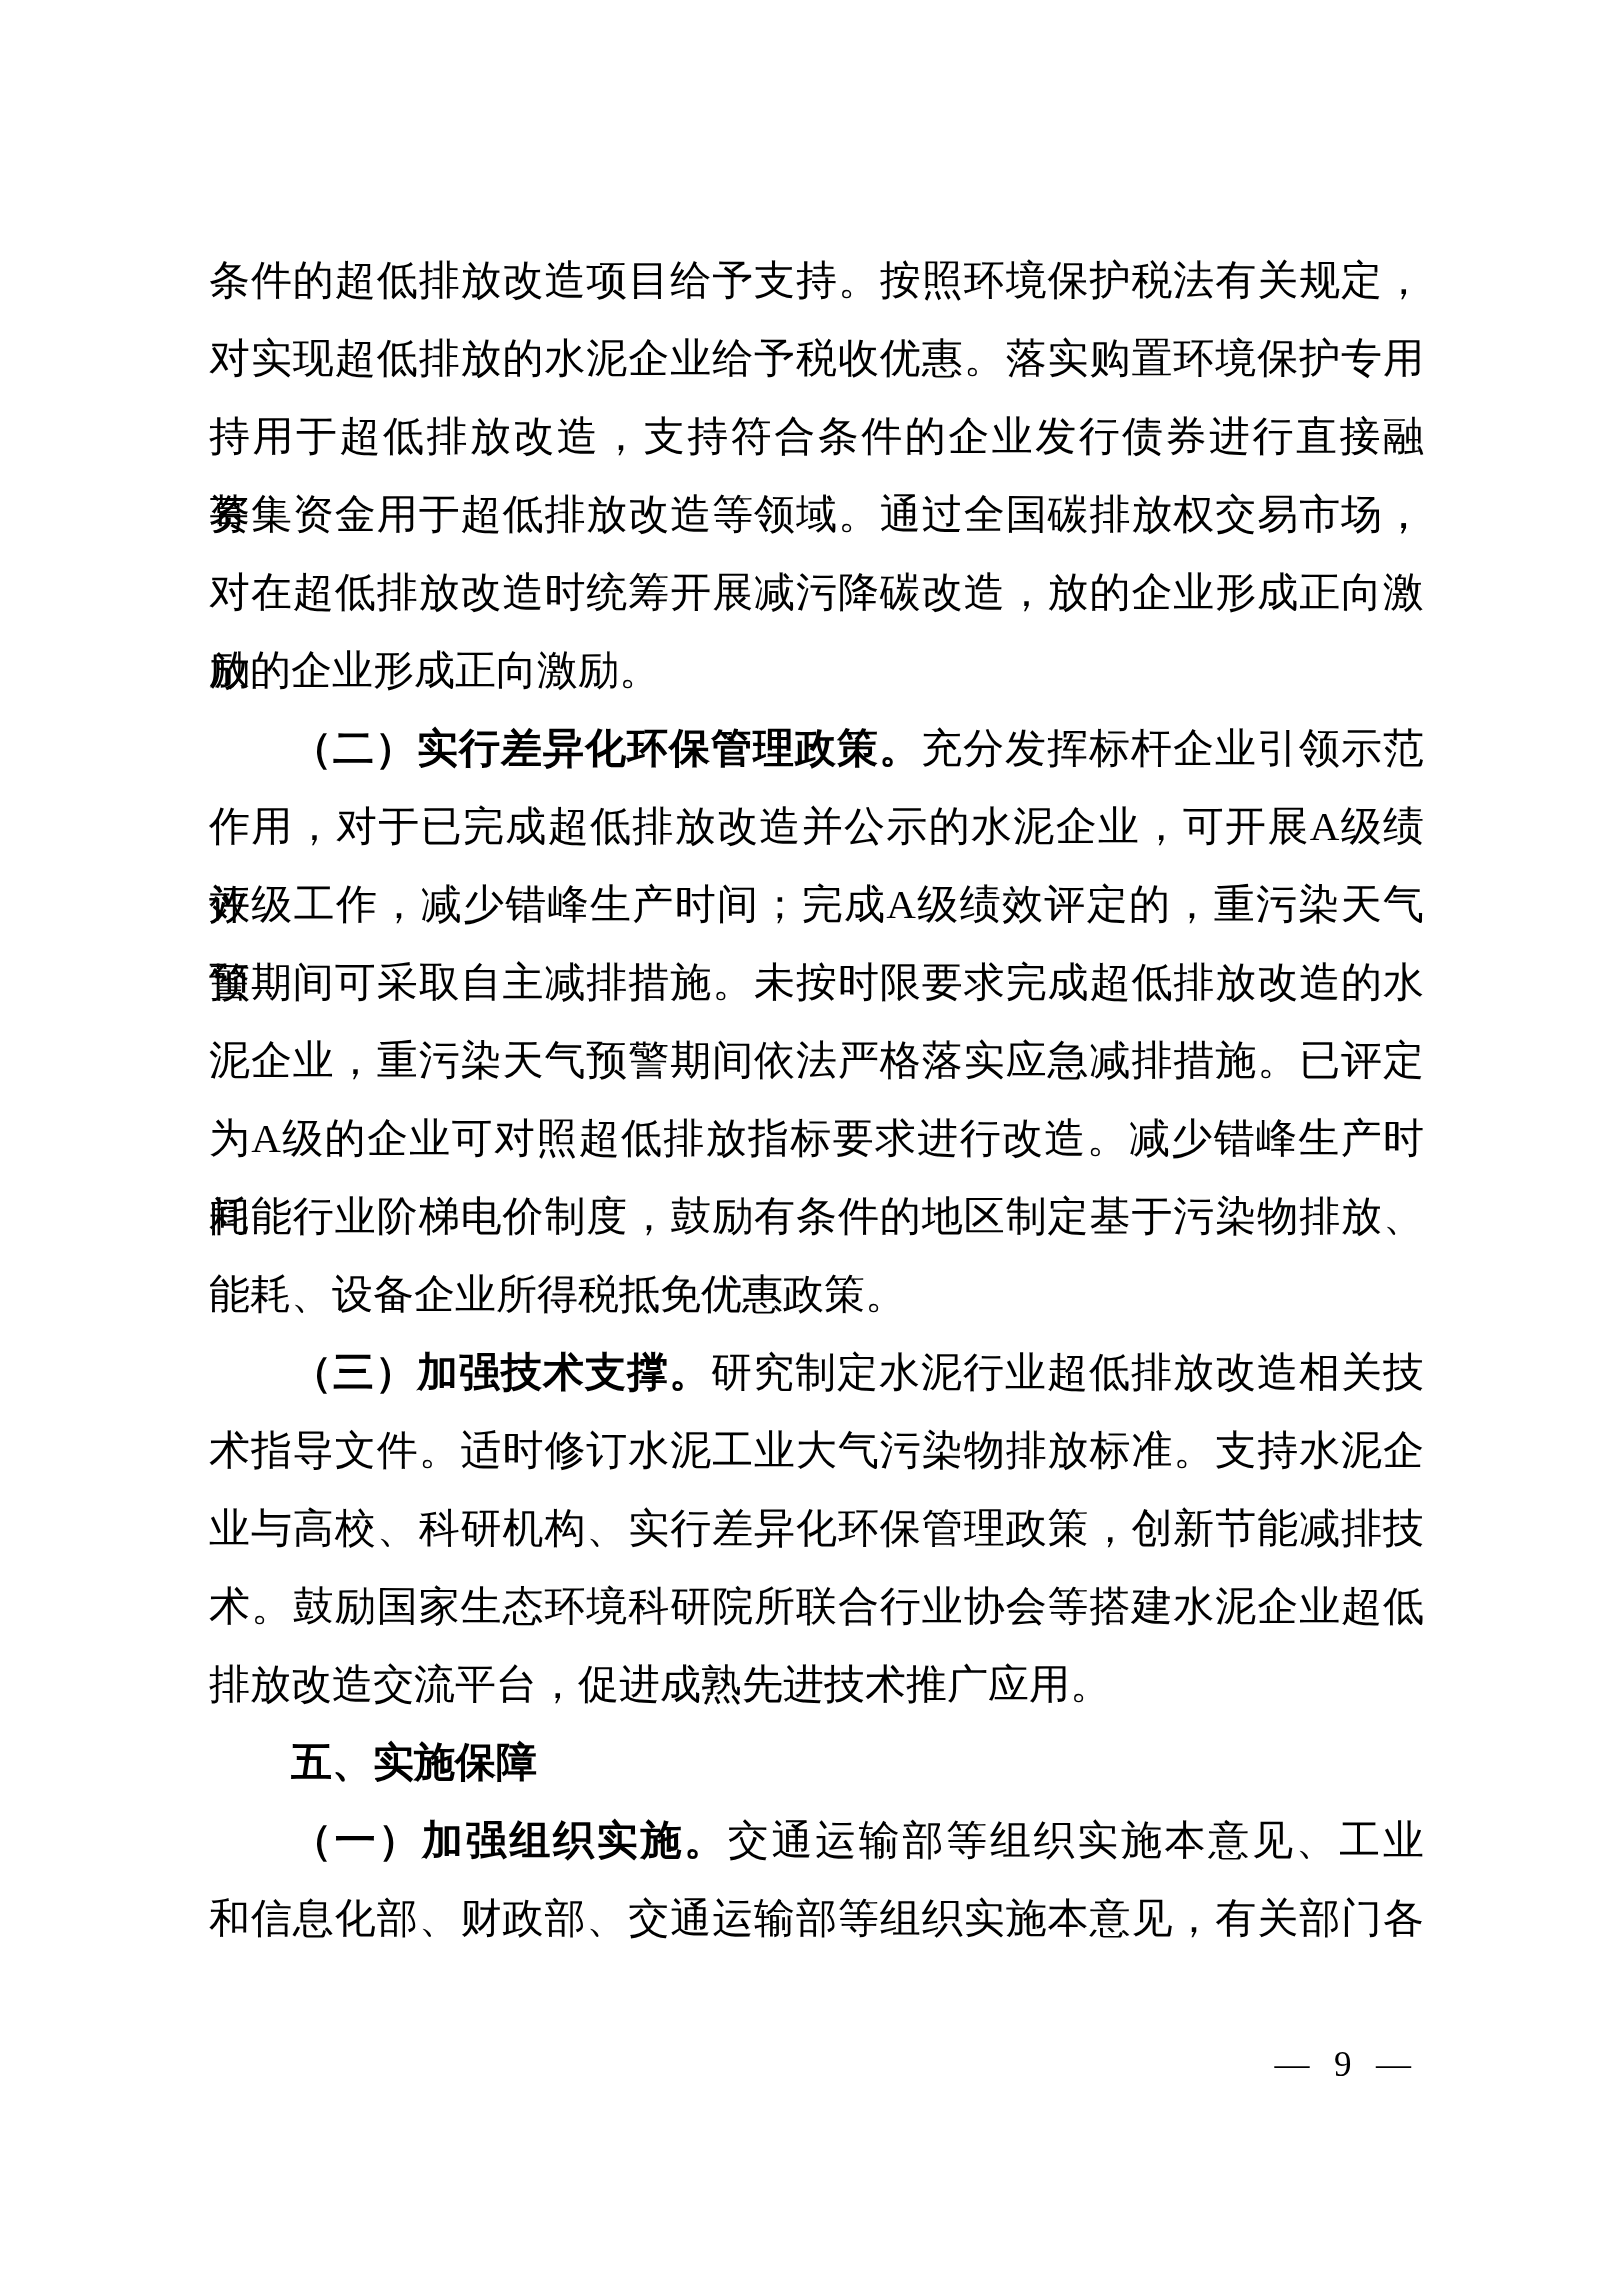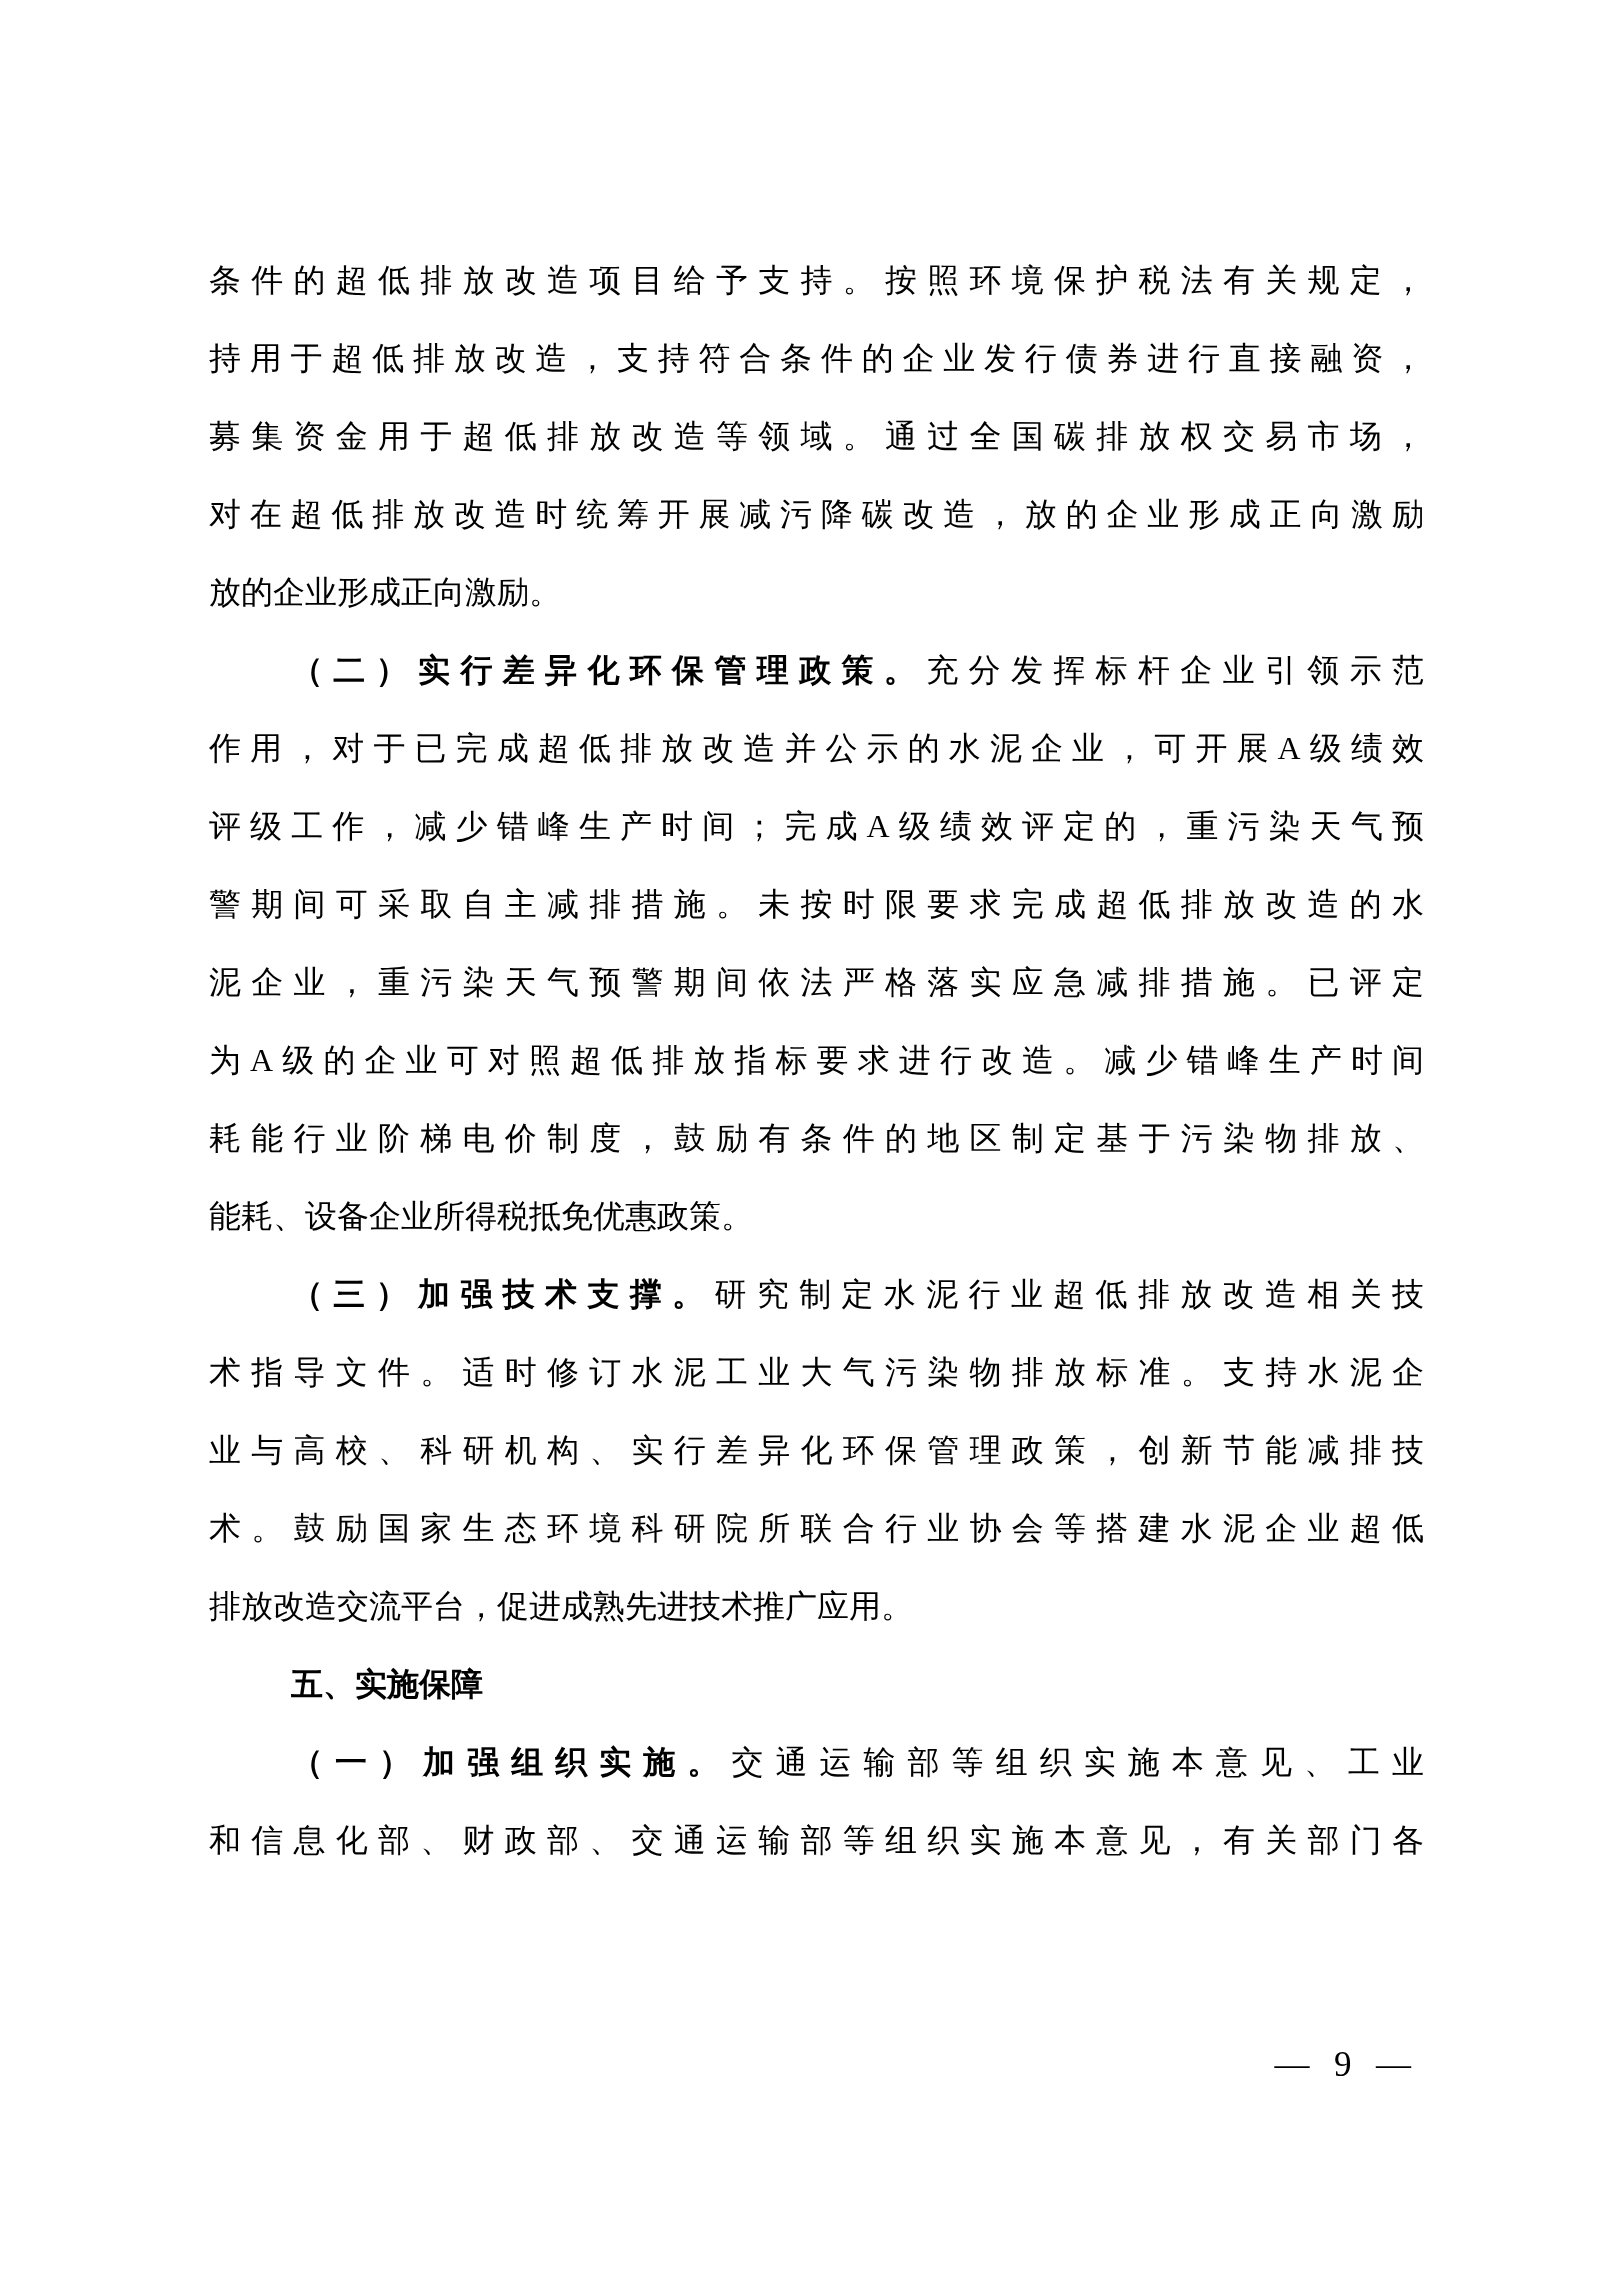--- a/index.html
+++ b/index.html
@@ -18,21 +18,21 @@
   }
   .content {
     position: absolute;
     left: 209px;
     top: 241px;
     width: 1215px;
   }
   .line {
     height: 78px;
     line-height: 78px;
-    font-size: 32px;
+    font-size: 41px;
     text-align: left;
     white-space: normal;
   }
   .full {
     text-align: justify;
     text-align-last: justify;
   }
   .indent {
     text-indent: 82px;
   }
@@ -55,20 +55,21 @@
   }
 </style>
 </head>
 <body>
 
 <div class="page">
   <div class="content">
 
     <div>
       <div class="line full">条件的超低排放改造项目给予支持。按照环境保护税法有关规定，</div>
+      <div class="line full">对实现超低排放的水泥企业给予税收优惠。落实购置环境保护专用</div>
       <div class="line full">持用于超低排放改造，支持符合条件的企业发行债券进行直接融资，</div>
       <div class="line full">募集资金用于超低排放改造等领域。通过全国碳排放权交易市场，</div>
       <div class="line full">对在超低排放改造时统筹开展减污降碳改造，放的企业形成正向激励</div>
       <div class="line">放的企业形成正向激励。</div>
     </div>
 
     <div>
       <div class="line full indent"><span class="lead">（二）实行差异化环保管理政策。</span><span>充分发挥标杆企业引领示范</span></div>
       <div class="line full">作用，对于已完成超低排放改造并公示的水泥企业，可开展A级绩效</div>
       <div class="line full">评级工作，减少错峰生产时间；完成A级绩效评定的，重污染天气预</div>

